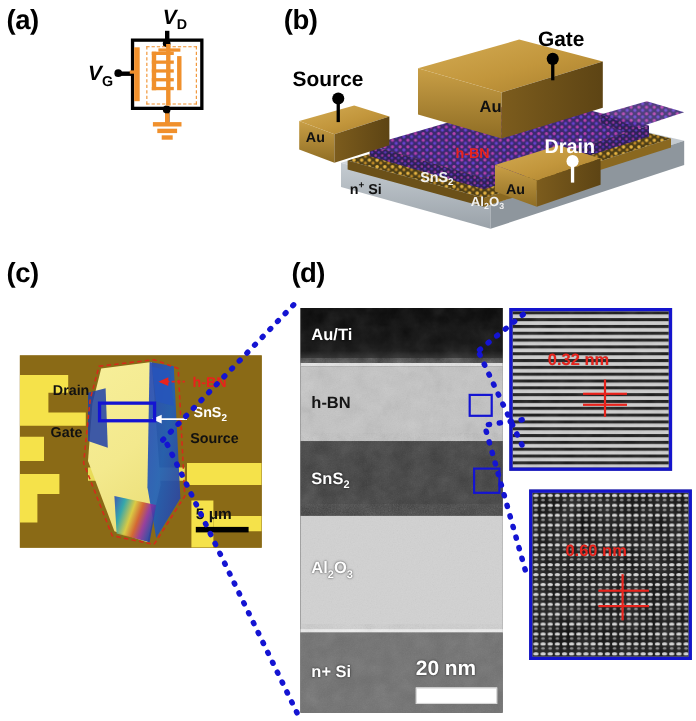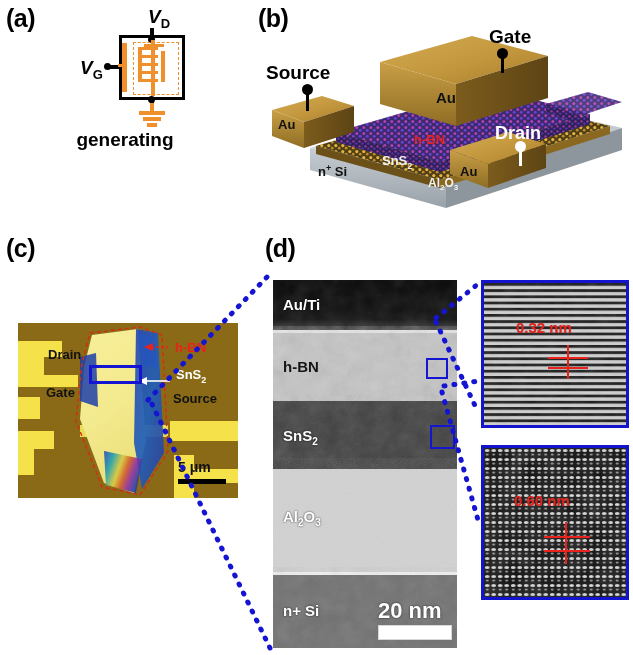--- a/index.html
+++ b/index.html
@@ -87,21 +87,20 @@
     <div class="org" style="left:138px;top:47px;width:3.5px;height:35px;"></div>
     <div class="org" style="left:161px;top:51px;width:3.5px;height:31px;"></div>
     <div class="org" style="left:144px;top:44px;width:20px;height:3px;"></div>
 
     <div class="gnd" style="left:150px;top:103px;width:3.5px;height:9px;"></div>
     <div class="gnd" style="left:139px;top:111px;width:26px;height:4px;"></div>
     <div class="gnd" style="left:143px;top:117px;width:18px;height:3.5px;"></div>
     <div class="gnd" style="left:147px;top:123px;width:10px;height:3.5px;"></div>
 
     <div class="caption-a">
-      <div>generating</div>
     </div>
   </div>
 
   <div id="panel-b">
     <div class="panel-label" style="left:8px;top:4px;">(b)</div>
 
     <svg width="383" height="230" style="position:absolute;left:0;top:0;">
       <defs>
         <linearGradient id="goldTop" x1="0" y1="0" x2="1" y2="1">
           <stop offset="0%" stop-color="#d4ac54"></stop>
@@ -313,25 +312,25 @@
 
       <div class="tem-label" style="left:10px;top:16px;">Au/Ti</div>
       <div class="tem-label" style="left:10px;top:78px;color:#151515;text-shadow:none;">h-BN</div>
       <div class="tem-label" style="left:10px;top:147px;"><span>SnS</span><sub style="font-size:10px;">2</sub></div>
       <div class="tem-label" style="left:10px;top:228px;"><span>Al</span><sub style="font-size:10px;">2</sub><span>O</span><sub style="font-size:10px;">3</sub></div>
       <div class="tem-label" style="left:10px;top:322px;">n+ Si</div>
 
       <div class="roi" style="left:153px;top:78px;width:22px;height:21px;"></div>
       <div class="roi" style="left:157px;top:145px;width:25px;height:24px;"></div>
 
-      <div class="tem-label" style="left:105px;top:318px;font-size:22px;">20 nm</div>
+      <div class="tem-label" style="left:105px;top:318px;font-size:19px;">20 nm</div>
       <div class="scalebar-w" style="left:105px;top:345px;width:72px;height:13px;"></div>
     </div>
 
-    <div class="inset" style="left:226px;top:50px;width:148px;height:148px;">
+    <div class="inset" style="left:208px;top:50px;width:148px;height:148px;">
       <svg width="142" height="142" style="position:absolute;left:0;top:0;">
         <defs>
           <pattern id="fringe" width="8" height="6.2" patternUnits="userSpaceOnUse">
             <rect width="8" height="6.2" fill="#cfcfcf"></rect>
             <rect width="8" height="2.8" y="0" fill="#1c1c1c"></rect>
           </pattern>
           <filter id="softn">
               <feTurbulence type="fractalNoise" baseFrequency="0.07" numOctaves="3"></feTurbulence>
             <feColorMatrix type="saturate" values="0"></feColorMatrix>
             <feComponentTransfer>

